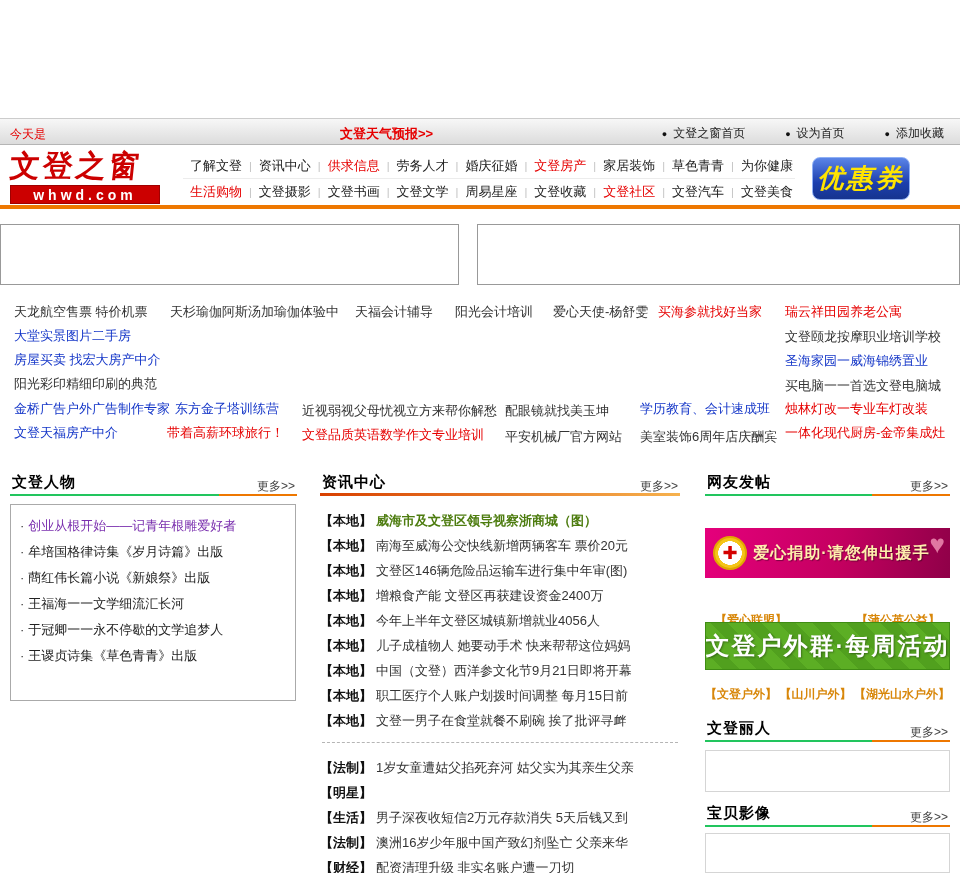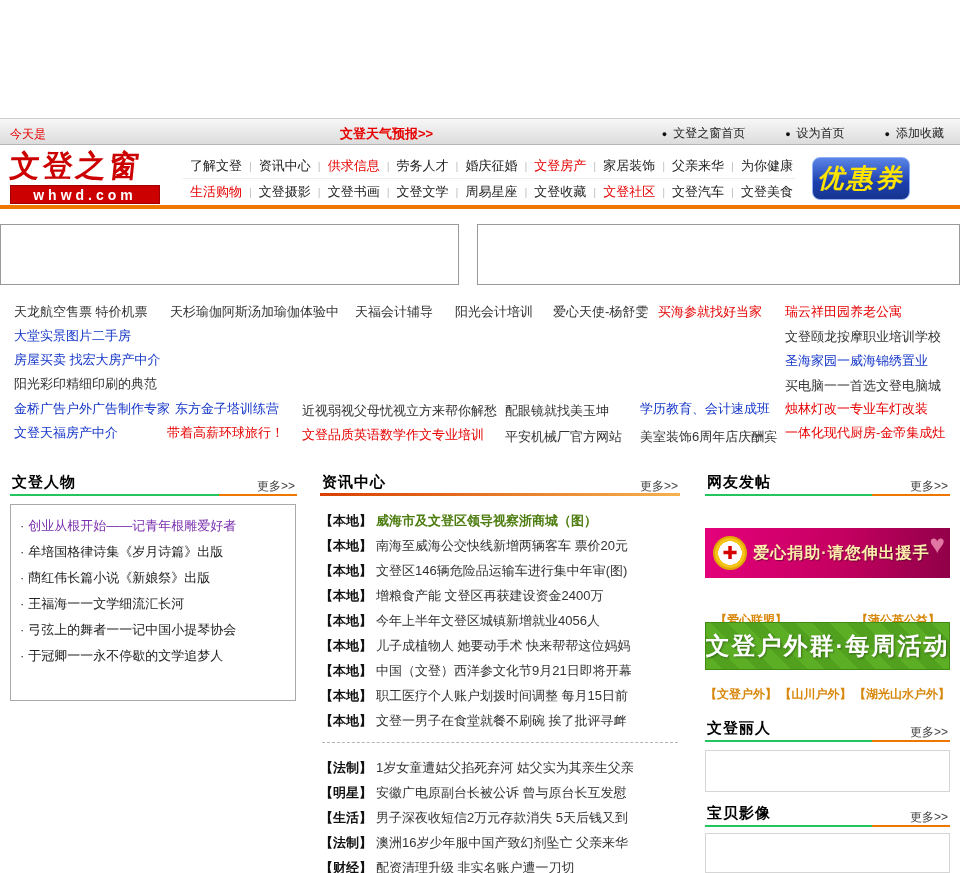--- a/index.html
+++ b/index.html
@@ -114,21 +114,21 @@
           <a class="nav-link hl">供求信息</a>
           <span class="nav-sep">|</span>
           <a class="nav-link">劳务人才</a>
           <span class="nav-sep">|</span>
           <a class="nav-link">婚庆征婚</a>
           <span class="nav-sep">|</span>
           <a class="nav-link hl">文登房产</a>
           <span class="nav-sep">|</span>
           <a class="nav-link">家居装饰</a>
           <span class="nav-sep">|</span>
-          <a class="nav-link">父亲来华</a>
+          <a class="nav-link">草色青青</a>
           <span class="nav-sep">|</span>
           <a class="nav-link">为你健康</a>
         </div>
       <div class="nav-row" id="nav-row2">
           <a class="nav-link hl">生活购物</a>
           <span class="nav-sep">|</span>
           <a class="nav-link">文登摄影</a>
           <span class="nav-sep">|</span>
           <a class="nav-link">文登书画</a>
           <span class="nav-sep">|</span>
@@ -182,22 +182,22 @@
 
   <div class="sec-head" style="left:10px;top:470px;width:287px;">
     <span class="sec-title">文登人物</span>
     <a class="more">更多&gt;&gt;</a>
   </div>
   <div class="people-box" id="people-box">
       <div class="person-row visited"><span class="dot2">·</span><span>创业从根开始——记青年根雕爱好者</span></div>
       <div class="person-row"><span class="dot2">·</span><span>牟培国格律诗集《岁月诗篇》出版</span></div>
       <div class="person-row"><span class="dot2">·</span><span>蔄红伟长篇小说《新娘祭》出版</span></div>
       <div class="person-row"><span class="dot2">·</span><span>王福海一一文学细流汇长河</span></div>
-      <div class="person-row"><span class="dot2">·</span><span>弓弦上的舞者一一记中国小提琴协会</span></div>
       <div class="person-row"><span class="dot2">·</span><span>于冠卿一一永不停歇的文学追梦人</span></div>
+      <div class="person-row"><span class="dot2">·</span><span>王谡贞诗集《草色青青》出版</span></div>
     </div>
 
   <div class="sec-head grad" style="left:320px;top:470px;width:360px;">
     <span class="sec-title">资讯中心</span>
     <a class="more">更多&gt;&gt;</a>
   </div>
   <div class="news-list" id="news-list">
       <div class="news-row">
         <span class="news-tag">【本地】</span>
         <span class="news-title hot">威海市及文登区领导视察浙商城（图）</span>
@@ -234,21 +234,20 @@
         <span class="news-tag">【本地】</span>
         <span class="news-title">文登一男子在食堂就餐不刷碗 挨了批评寻衅</span>
       </div>
       <div class="news-divider"></div>
       <div class="news-row">
         <span class="news-tag">【法制】</span>
         <span class="news-title">1岁女童遭姑父掐死弃河 姑父实为其亲生父亲</span>
       </div>
       <div class="news-row">
         <span class="news-tag">【明星】</span>
-        <span class="news-title">安徽广电原副台长被公诉 曾与原台长互发慰</span>
       </div>
       <div class="news-row">
         <span class="news-tag">【生活】</span>
         <span class="news-title">男子深夜收短信2万元存款消失 5天后钱又到</span>
       </div>
       <div class="news-row">
         <span class="news-tag">【法制】</span>
         <span class="news-title">澳洲16岁少年服中国产致幻剂坠亡 父亲来华</span>
       </div>
       <div class="news-row">

